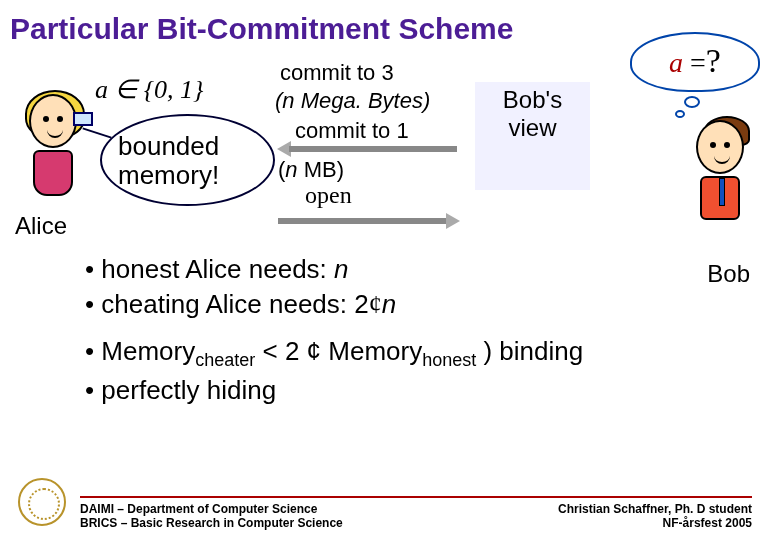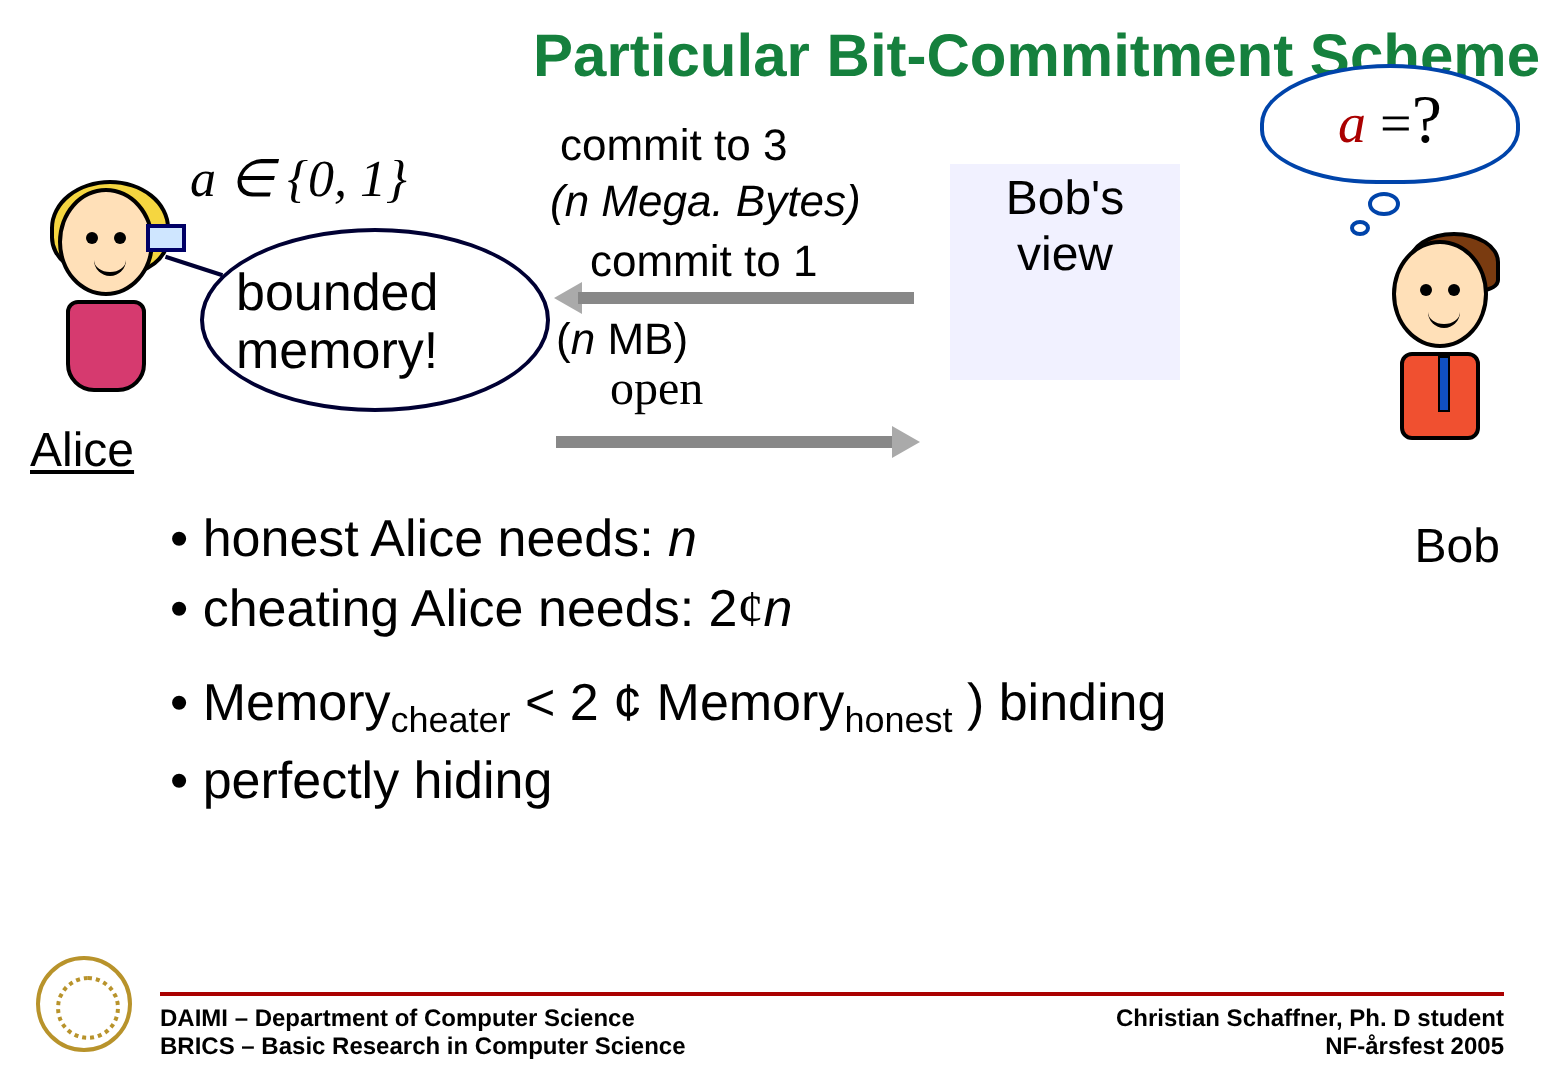--- a/index.html
+++ b/index.html
@@ -1,35 +1,35 @@
 <!DOCTYPE html>
 <html><head>
 <meta charset="utf-8">
 <style>
   * { box-sizing: border-box; margin: 0; padding: 0; }
   body { width: 780px; height: 540px; background: #fff; font-family: Arial, Helvetica, sans-serif; position: relative; overflow: hidden; }
-  .title { color: #15803d; font-size: 30px; font-weight: bold; text-align: right; padding: 12px 10px 6px; font-family: Verdana, Arial, sans-serif; }
+  .title { color: #4c1d95; font-size: 30px; font-weight: bold; text-align: left; padding: 12px 10px 6px; font-family: Verdana, Arial, sans-serif; }
   .main { position: relative; width: 100%; height: 410px; }
   .formula-a { position: absolute; left: 95px; top: 22px; font-size: 26px; font-style: italic; font-family: 'Times New Roman', serif; }
   .commit0 { position: absolute; left: 280px; top: 8px; font-size: 22px; }
   .size1 { position: absolute; left: 275px; top: 36px; font-size: 22px; }
   .size1 .it { font-style: italic; }
   .bobview { position: absolute; left: 475px; top: 30px; width: 115px; height: 108px; background: rgba(200,200,255,0.25); border: 0; font-size: 24px; text-align: center; padding-top: 4px; }
   .bobview .line2 { display: block; }
   .commit1 { position: absolute; left: 295px; top: 66px; font-size: 22px; }
   .arrow1 { position: absolute; left: 277px; top: 96px; width: 180px; height: 2px; }
   .arrow1::before { content:''; position:absolute; left:0; top:-7px; border-right: 14px solid #aaa; border-top:8px solid transparent; border-bottom:8px solid transparent; }
   .arrow1::after { content:''; position:absolute; left:12px; top:-2px; width:168px; height:6px; background:#888; }
   .size2 { position: absolute; left: 278px; top: 105px; font-size: 22px; font-style: italic; }
   .size2 .rm { font-style: normal; }
   .open { position: absolute; left: 305px; top: 130px; font-size: 24px; color: #000000; font-family: 'Times New Roman', serif; }
   .arrow2 { position: absolute; left: 278px; top: 168px; width: 180px; height: 2px; }
   .arrow2::before { content:''; position:absolute; left:0; top:-2px; width:168px; height:6px; background:#888; }
   .arrow2::after { content:''; position:absolute; right:-2px; top:-7px; border-left: 14px solid #aaa; border-top:8px solid transparent; border-bottom:8px solid transparent; }
-  .alice-label { position: absolute; left: 15px; top: 160px; font-size: 24px; text-decoration: underline; }
+  .alice-label { position: absolute; left: 15px; top: 160px; font-size: 24px; }
   .bob-label { position: absolute; right: 30px; top: 168px; font-size: 24px; margin-top: 40px; }
   .bounded-box { position: absolute; left: 118px; top: 80px; width: 140px; font-size: 26px; line-height: 1.1; }
   .bounded-ellipse { position:absolute; left:100px; top:62px; width:175px; height:92px; border:2px solid #003; border-radius: 50%; }
   .bounded-line { position:absolute; left:82px; top:80px; width:30px; height:2px; background:#003; transform: rotate(18deg); }
   .thought-cloud { position: absolute; right: 20px; top: -20px; width: 130px; height: 60px; border: 2px solid #04a; border-radius: 50% 50% 45% 45%; background: #fff; text-align: center; line-height: 54px; font-family:'Times New Roman',serif; font-size: 28px; }
   .thought-cloud .avar { font-style: italic; color:#a00; }
   .thought-cloud .q { font-size: 34px; }
   .tb1 { position:absolute; right:80px; top:44px; width:16px; height:12px; border:2px solid #04a; border-radius:50%; background:#fff; }
   .tb2 { position:absolute; right:95px; top:58px; width:10px; height:8px; border:2px solid #04a; border-radius:50%; background:#fff; }
   .alice-fig { position:absolute; left:18px; top:42px; width:70px; height:110px; }

